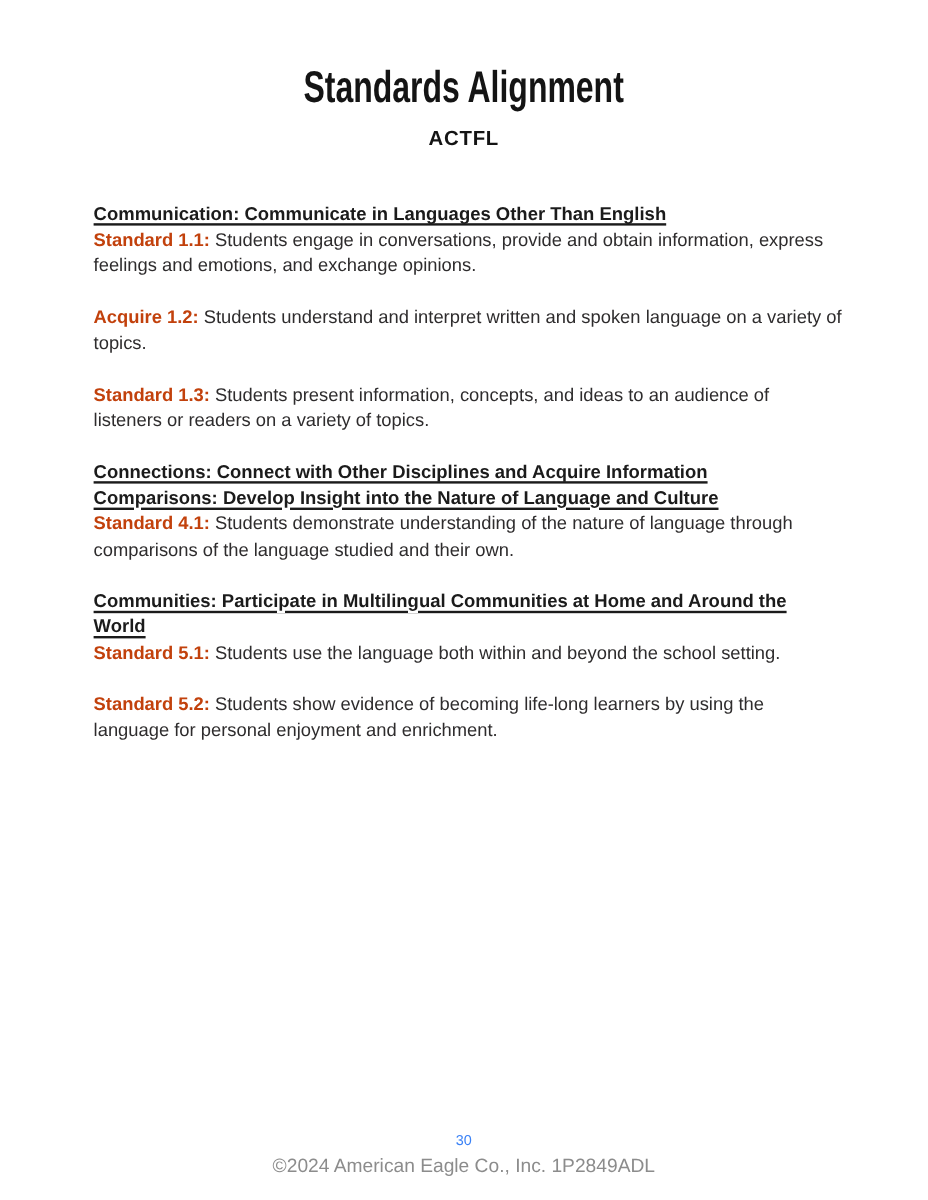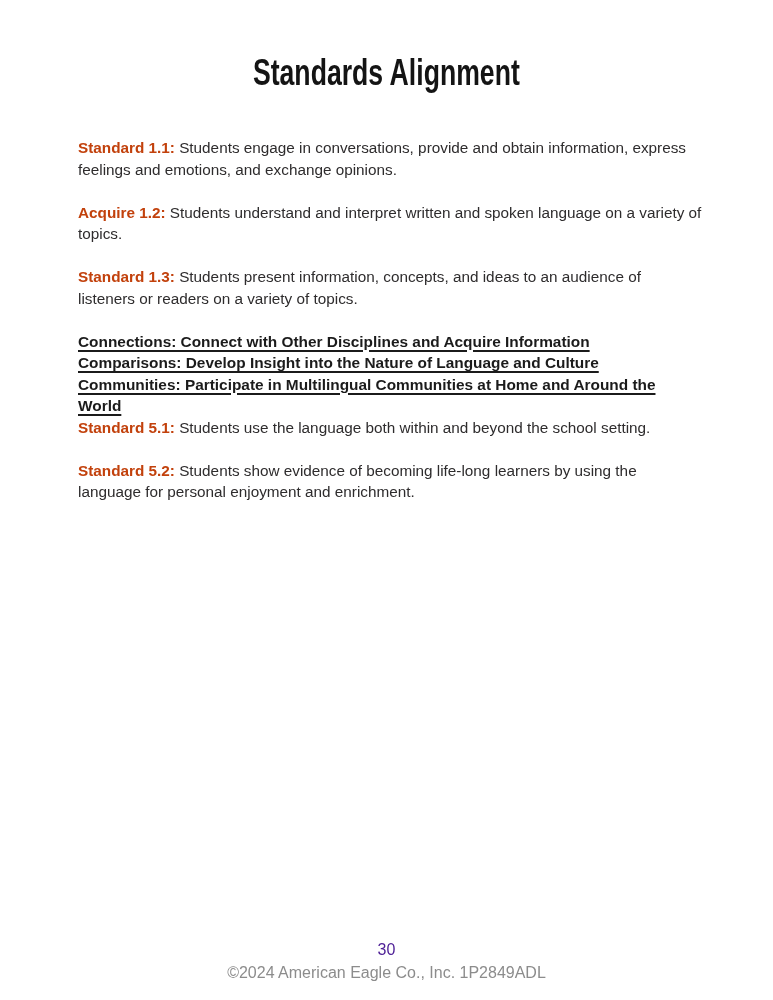--- a/index.html
+++ b/index.html
@@ -64,55 +64,58 @@
     color: #c2410c;
   }
   .footer {
     position: absolute;
     left: 0;
     right: 0;
     top: 943px;
     text-align: center;
   }
   .page-number {
-    font-size: 16px;
-    color: #4c1d95;
+    font-size: 12px;
+    color: #3b82f6;
     line-height: 14px;
   }
   .copyright {
     margin-top: 8px;
     font-size: 16px;
     color: #8c8c8c;
     line-height: 15px;
   }
 </style>
 </head>
 <body>
 
 <div class="page">
 
   <h1 class="doc-title">
     <span class="title-text">Standards Alignment</span>
   </h1>
 
+  <h2 class="doc-subtitle">ACTFL</h2>
 
   <div class="content">
 
     <div class="section">
+      <h3 class="section-heading">Communication: Communicate in Languages Other Than English</h3>
       <p class="standard"><span class="standard-label">Standard 1.1:</span> <span>Students engage in conversations, provide and obtain information, express feelings and emotions, and exchange opinions.</span></p>
       <p class="standard"><span class="standard-label">Acquire 1.2:</span> <span>Students understand and interpret written and spoken language on a variety of topics.</span></p>
       <p class="standard"><span class="standard-label">Standard 1.3:</span> <span>Students present information, concepts, and ideas to an audience of listeners or readers on a variety of topics.</span></p>
     </div>
 
     <div class="section">
       <h3 class="section-heading">Connections: Connect with Other Disciplines and Acquire Information</h3>
     </div>
 
     <div class="section">
       <h3 class="section-heading">Comparisons: Develop Insight into the Nature of Language and Culture</h3>
+      <p class="standard"><span class="standard-label">Standard 4.1:</span> <span>Students demonstrate understanding of the nature of language through comparisons of the language studied and their own.</span></p>
     </div>
 
     <div class="section">
       <h3 class="section-heading">Communities: Participate in Multilingual Communities at Home and Around the World</h3>
       <p class="standard"><span class="standard-label">Standard 5.1:</span> <span>Students use the language both within and beyond the school setting.</span></p>
       <p class="standard"><span class="standard-label">Standard 5.2:</span> <span>Students show evidence of becoming life-long learners by using the language for personal enjoyment and enrichment.</span></p>
     </div>
 
   </div>
 

